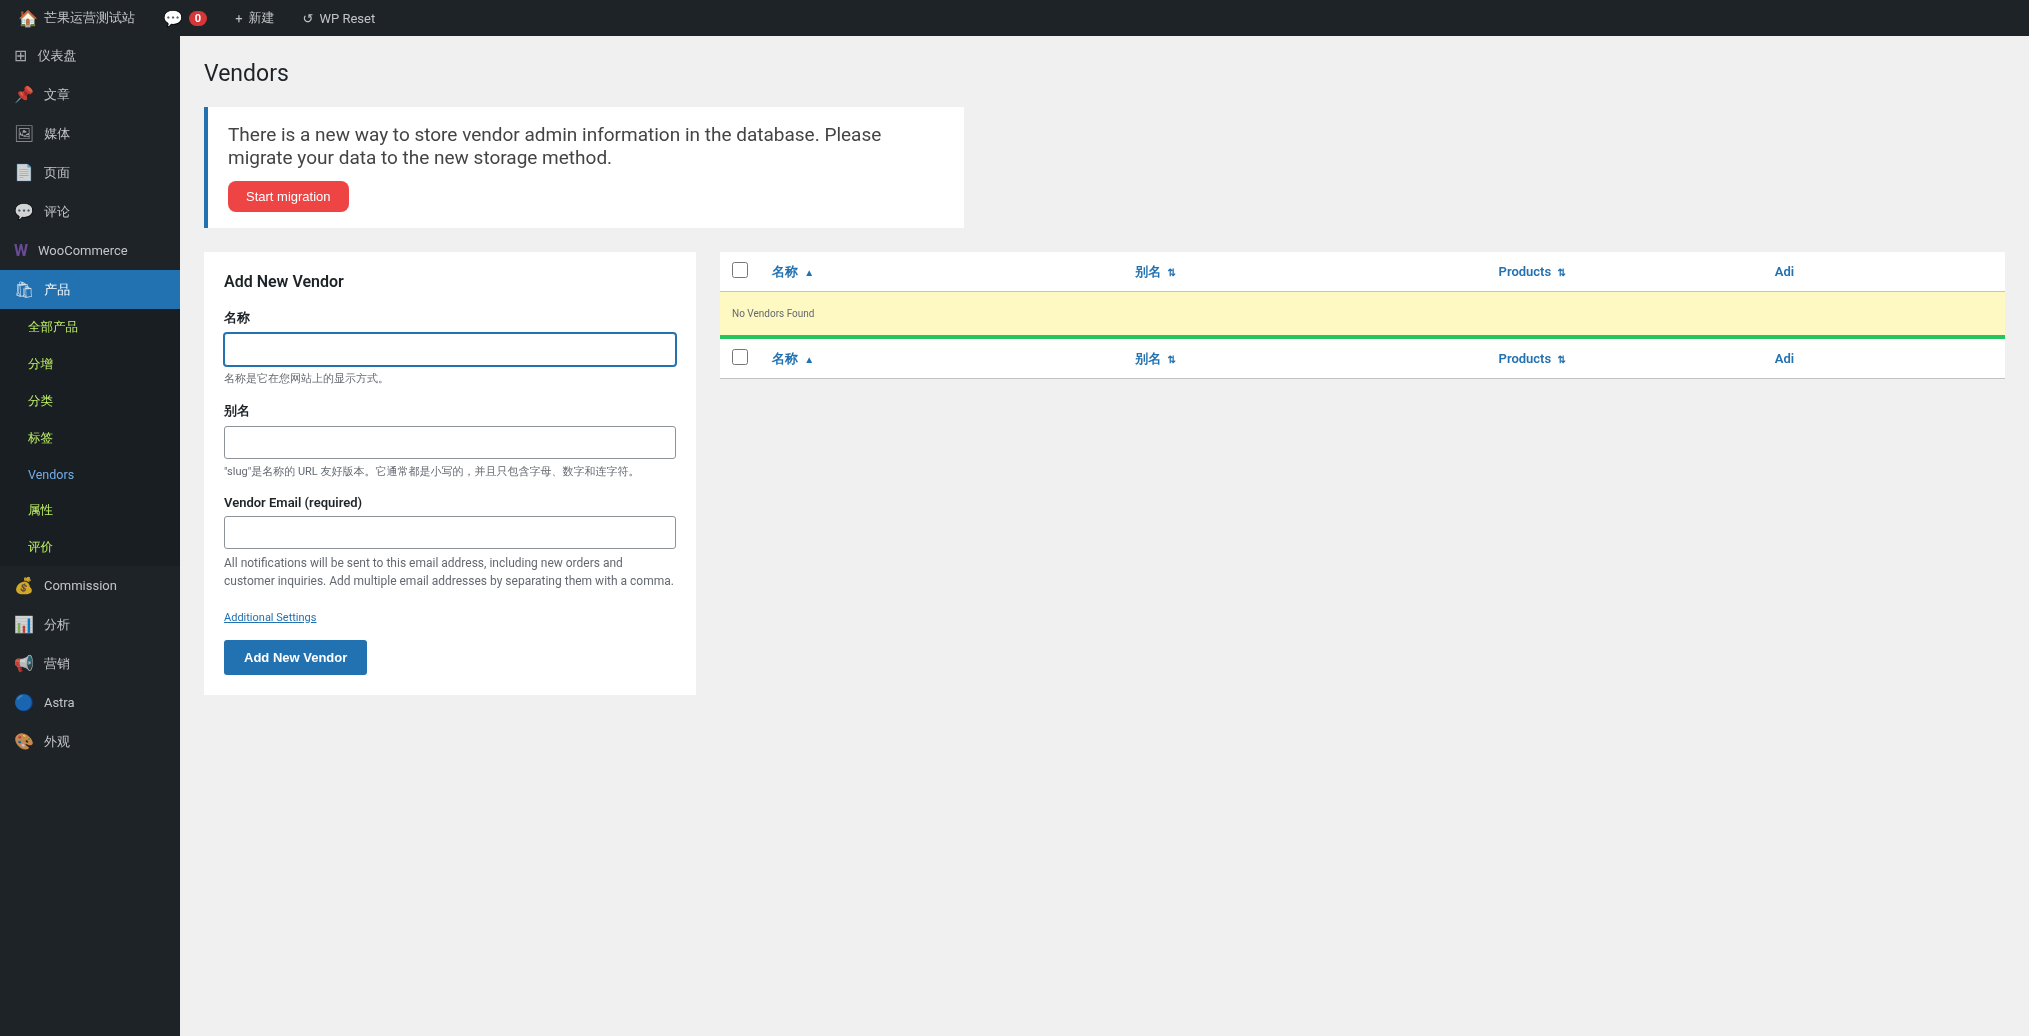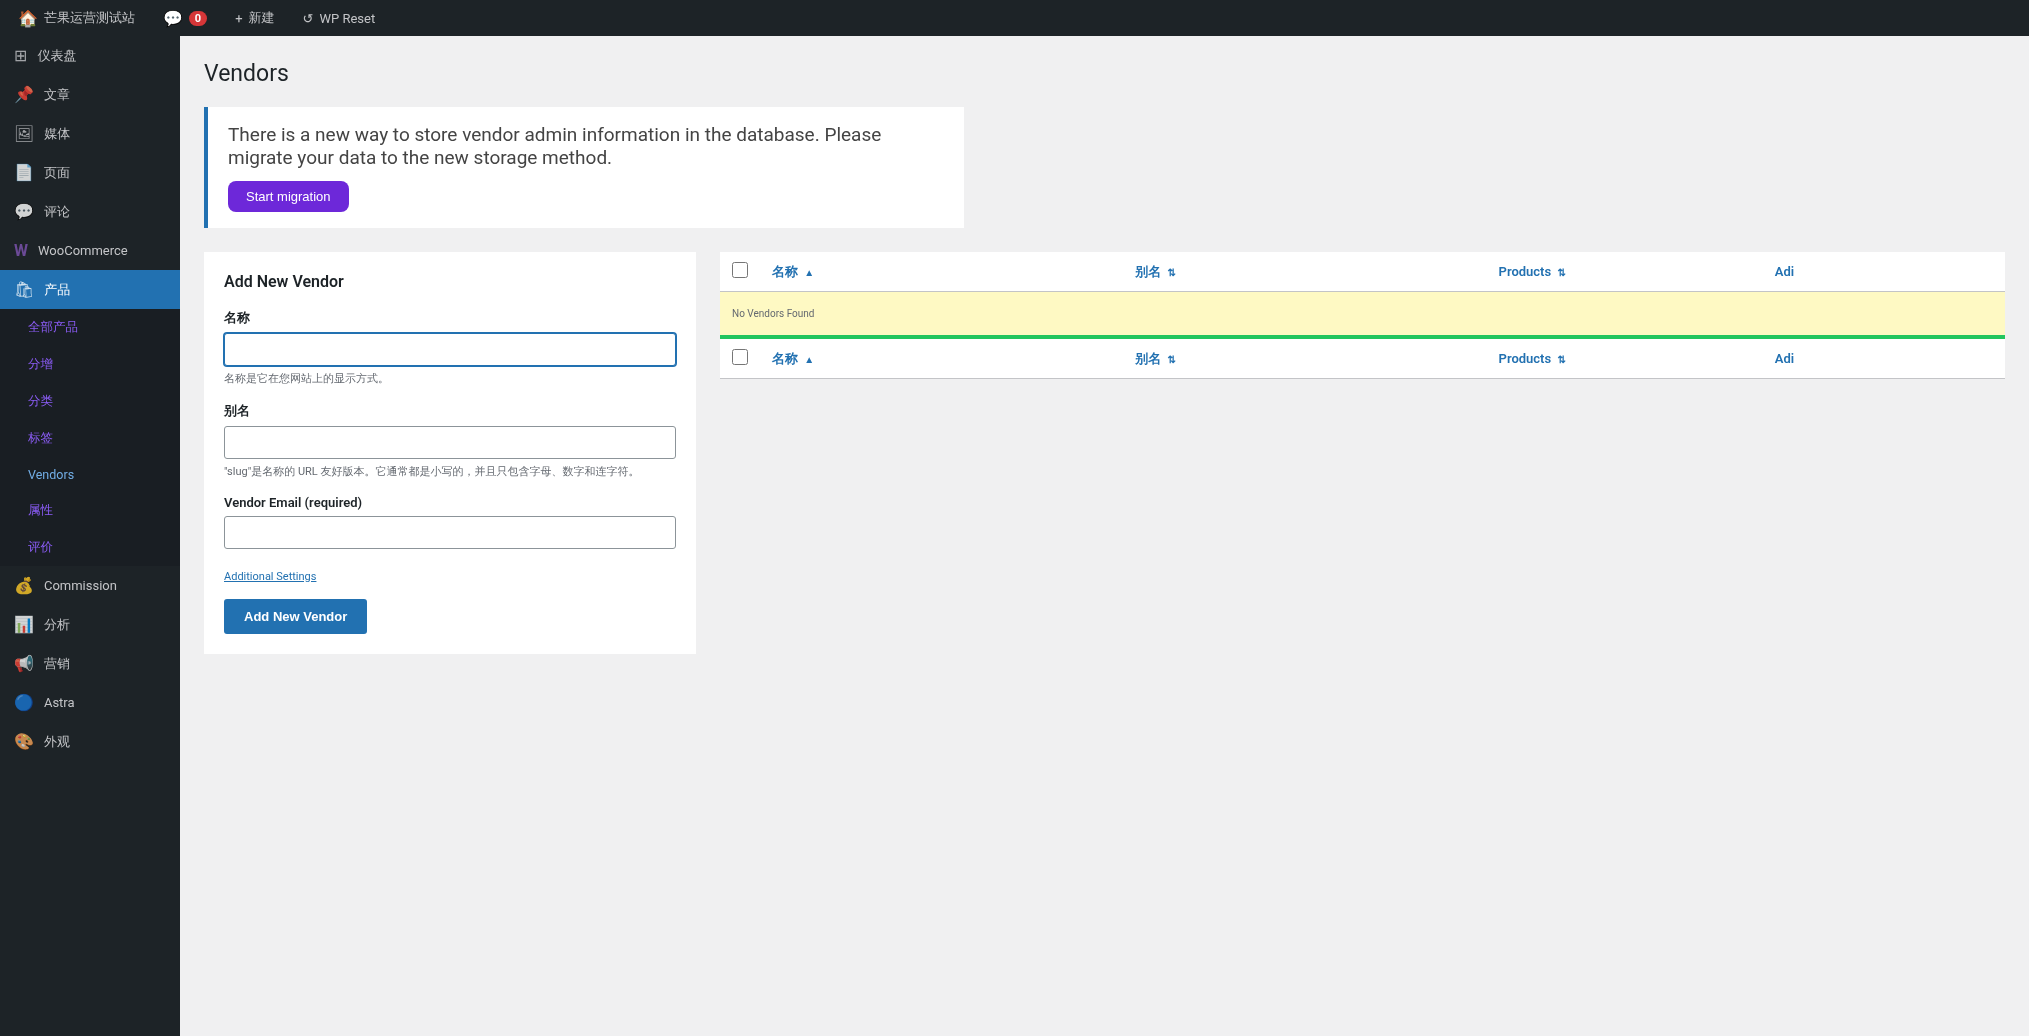--- a/index.html
+++ b/index.html
@@ -60,21 +60,21 @@
       padding: 10px 14px;
       cursor: pointer;
       color: #c3c4c7;
       text-decoration: none;
       font-size: 13px;
     }
     .sidebar-item.active { background: #2271b1; color: #fff; }
     .sidebar-item.sub { padding-left: 28px; font-size: 12.5px; }
     .sidebar-icon { font-size: 16px; opacity: 0.8; }
     .sidebar-submenu { background: #191e23; }
-    .sidebar-submenu .sidebar-item { color: #8b5cf6; }
+    .sidebar-submenu .sidebar-item { color: #bef264; }
     .sidebar-submenu .sidebar-item.active-sub { color: #72aee6; }
 
     
     .content-area {
       flex: 1;
       overflow-y: auto;
       background: #f0f0f1;
       padding: 24px 24px 24px 24px;
       position: relative;
     }
@@ -93,21 +93,21 @@
       padding: 16px 20px;
       margin-bottom: 24px;
       max-width: 760px;
     }
     .migration-notice p {
       font-size: 19px;
       color: #444;
       margin-bottom: 12px;
     }
     .btn-primary {
-      background: #6d28d9;
+      background: #ef4444;
       color: #fff;
       border: none;
       padding: 8px 18px;
       font-size: 13px;
       cursor: pointer;
       border-radius: 8px;
     }
 
     
     .two-col {
@@ -342,20 +342,21 @@
 
         <div class="form-field">
           <label class="form-label">别名</label>
           <input type="text" class="form-input" style="">
           <p class="form-hint">"slug"是名称的 URL 友好版本。它通常都是小写的，并且只包含字母、数字和连字符。</p>
         </div>
 
         <div class="form-field">
           <label class="form-label">Vendor Email (required)</label>
           <input type="email" class="form-input" style="">
+          <p class="form-description">All notifications will be sent to this email address, including new orders and customer inquiries. Add multiple email addresses by separating them with a comma.</p>
         </div>
 
         <a class="additional-settings-link">Additional Settings</a>
 
         <br>
         <button class="btn-add-vendor">Add New Vendor</button>
       </div>
 
       <div class="vendor-table-container">
         <table class="vendor-table">

